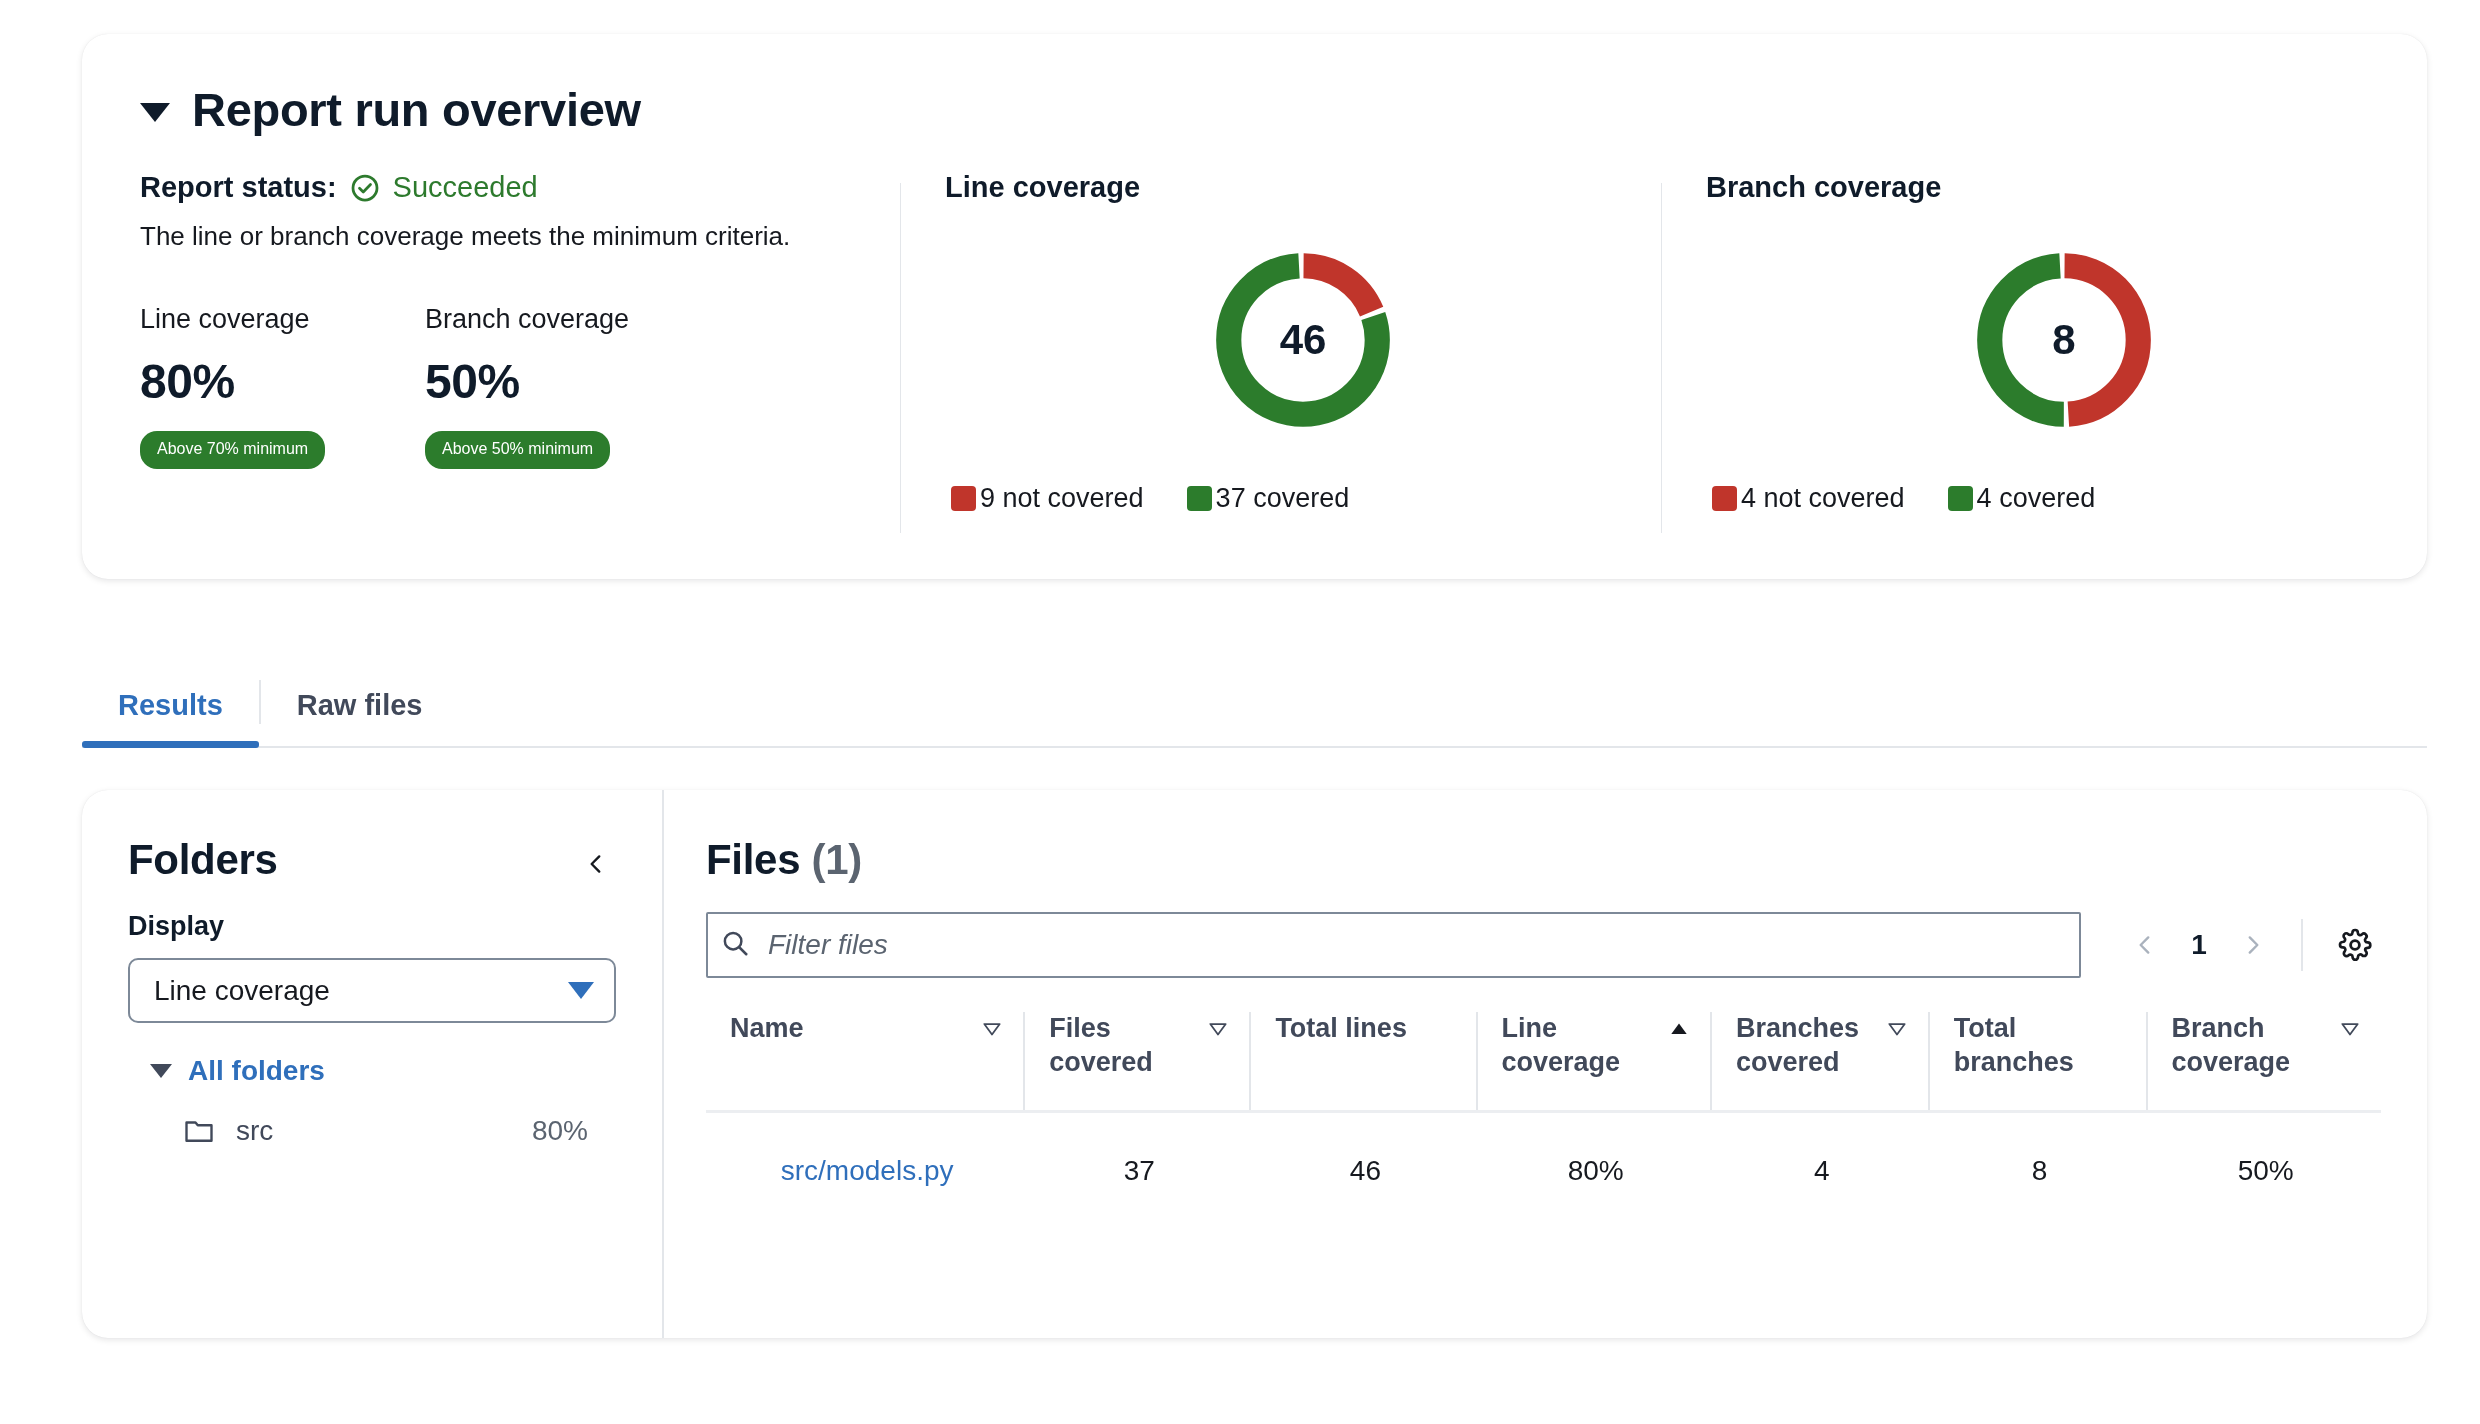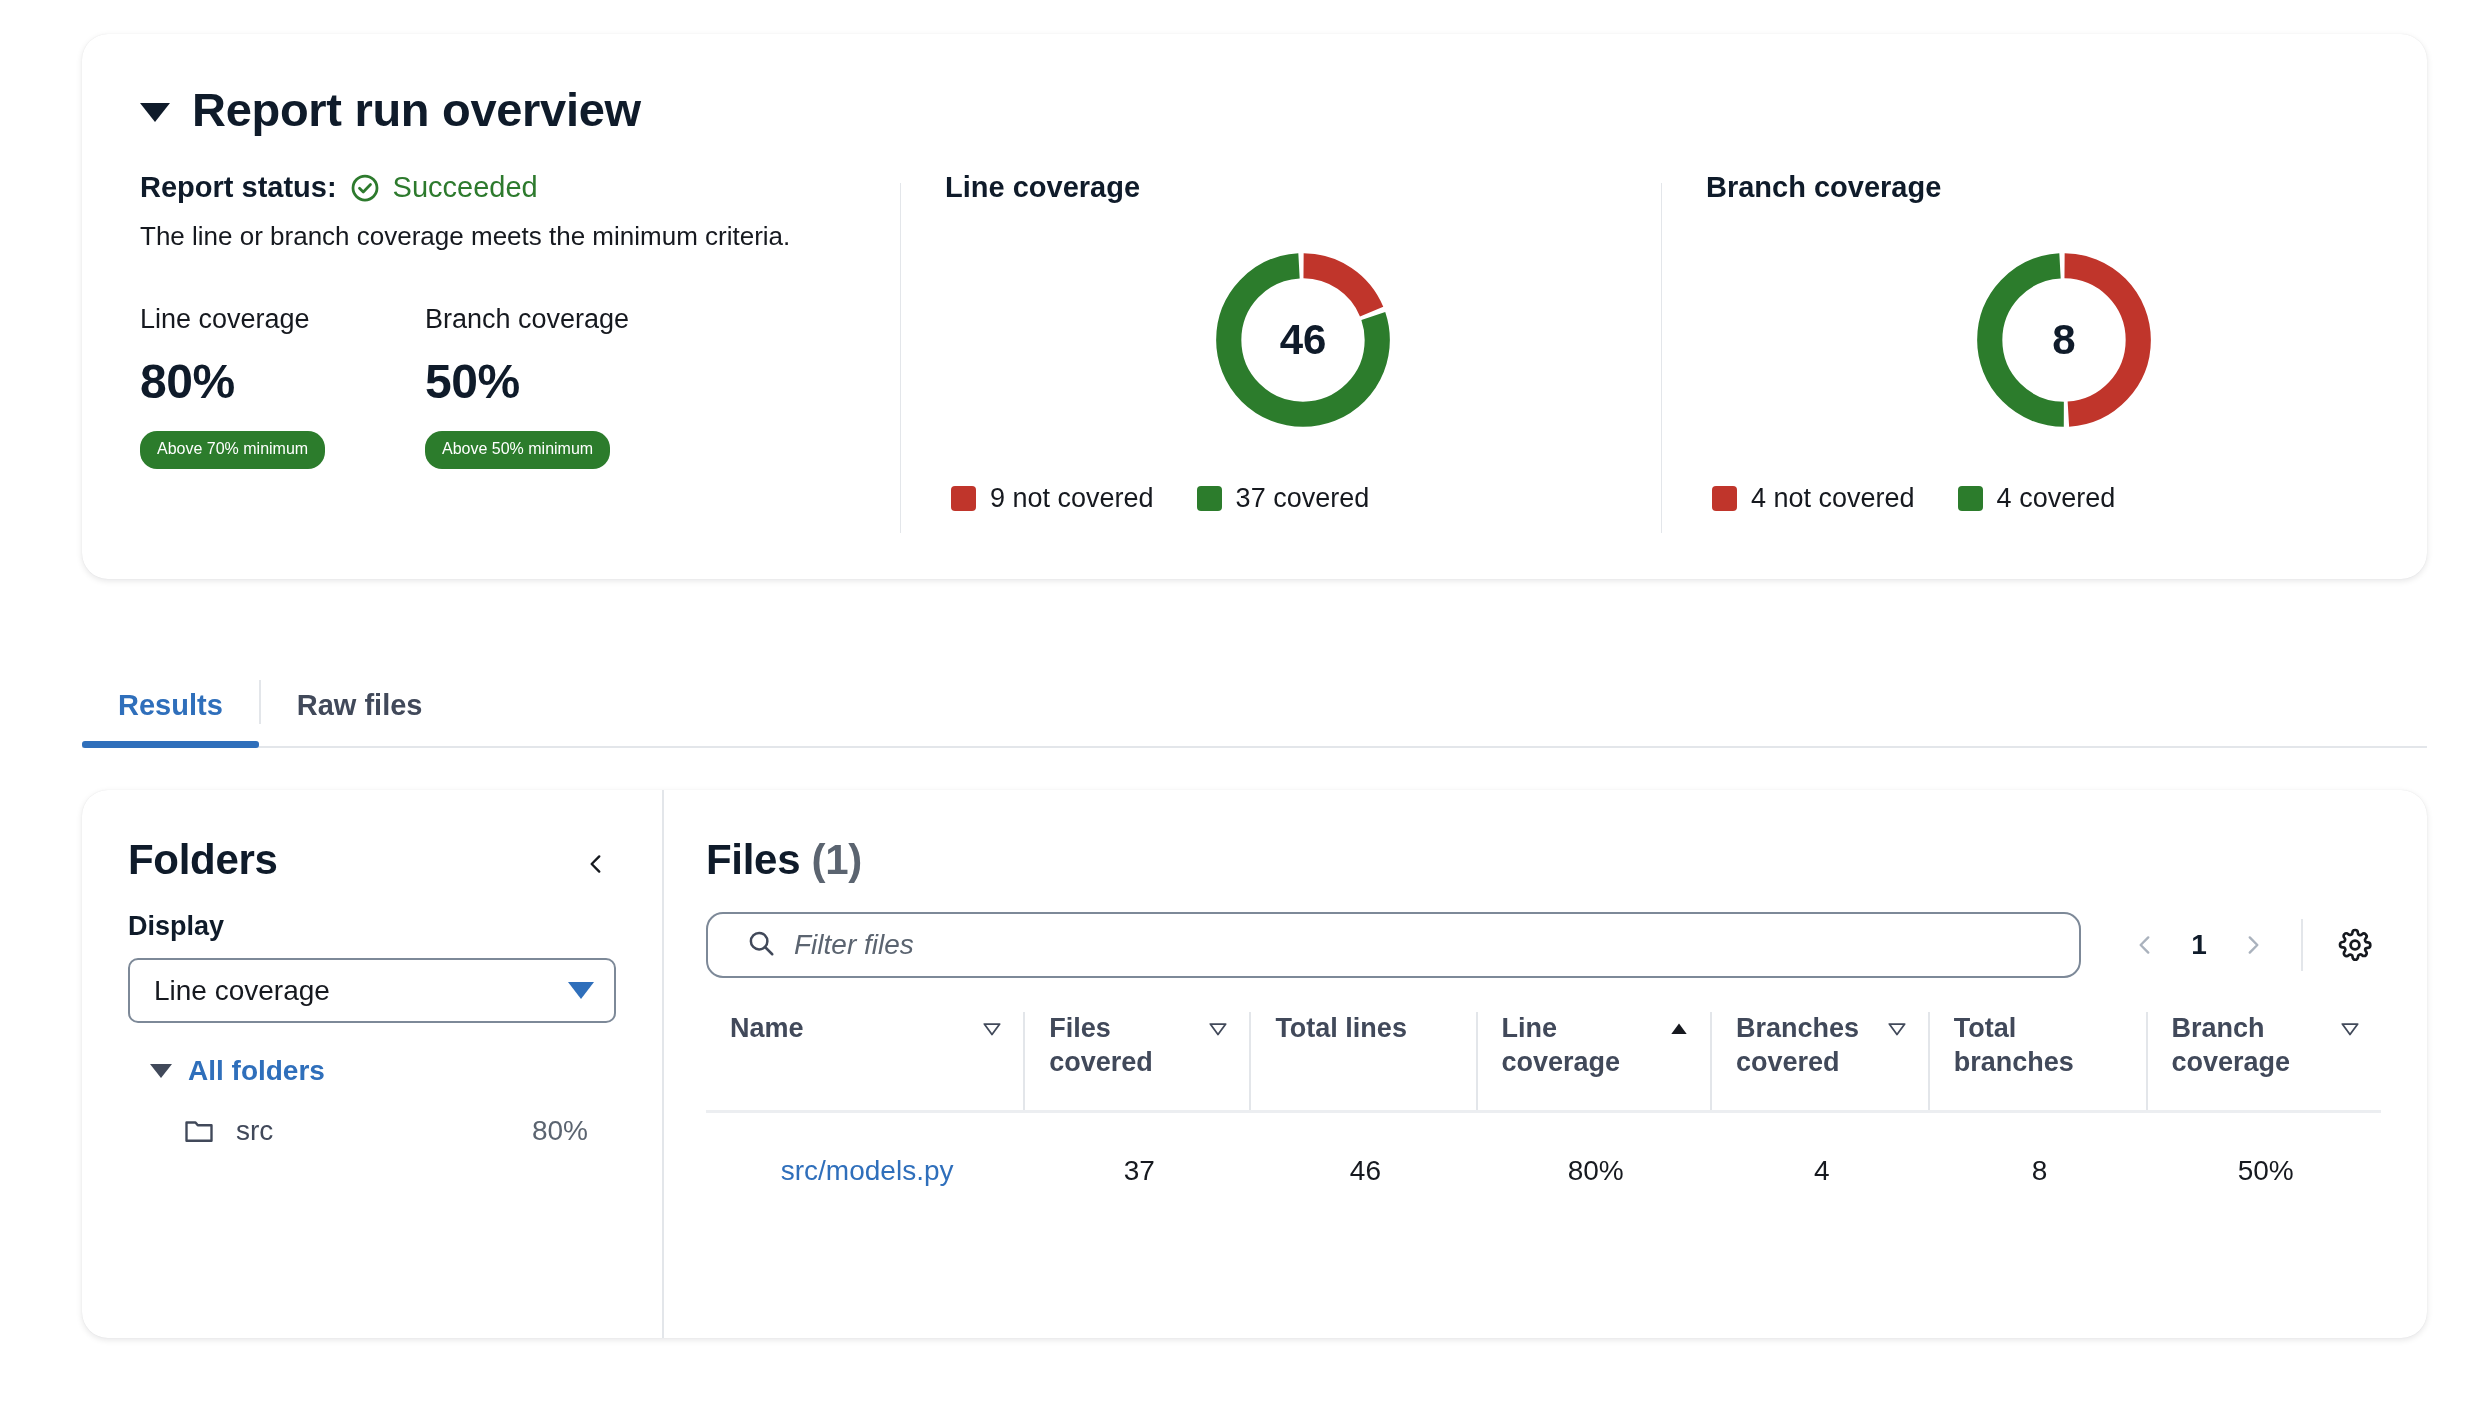--- a/index.html
+++ b/index.html
@@ -98,21 +98,21 @@
   .donut svg { display: block; }
   .donut-center {
     position: absolute; inset: 0;
     display: flex; align-items: center; justify-content: center;
     font-size: 42px; font-weight: 700; color: #0f1b2a;
   }
   .legend {
     display: flex; gap: 43px; margin-top: 26px;
     padding-left: 6px;
   }
-  .legend-item { display: flex; align-items: center; gap: 14px; }
+  .legend-item { display: flex; align-items: center; gap: 4px; }
   .swatch { width: 25px; height: 25px; border-radius: 4px; }
   .legend-text { font-size: 27px; color: #16191f; }
 
   
   .tabs {
     position: absolute;
     left: 82px; top: 662px;
     width: 2345px;
     border-bottom: 2px solid #e3e6ea;
     display: flex; align-items: flex-end;
@@ -203,23 +203,23 @@
   .files-title {
     font-size: 42px; font-weight: 700; color: #0f1b2a; letter-spacing: -0.3px;
   }
   .files-count { color: #5b6470; font-weight: 700; }
   .files-toolbar {
     display: flex; align-items: center; margin-top: 28px; gap: 0;
   }
   .search {
     flex: 1;
     height: 66px;
-    border: 2px solid #7d8998; border-radius: 17px;
+    border: 2px solid #7d8998; border-radius: 2px;
     display: flex; align-items: center; gap: 18px;
-    padding: 0 38px;
+    padding: 0 12px;
     background: #fff;
   }
   .search input {
     border: none; outline: none; background: transparent;
     font-size: 28px; font-family: "Liberation Sans", sans-serif;
     font-style: italic; color: #16191f; width: 100%;
   }
   .search input::placeholder { color: #5b6470; font-style: italic; opacity: 1; }
   .pager { display: flex; align-items: center; gap: 8px; margin-left: 38px; }
   .pg-btn {

